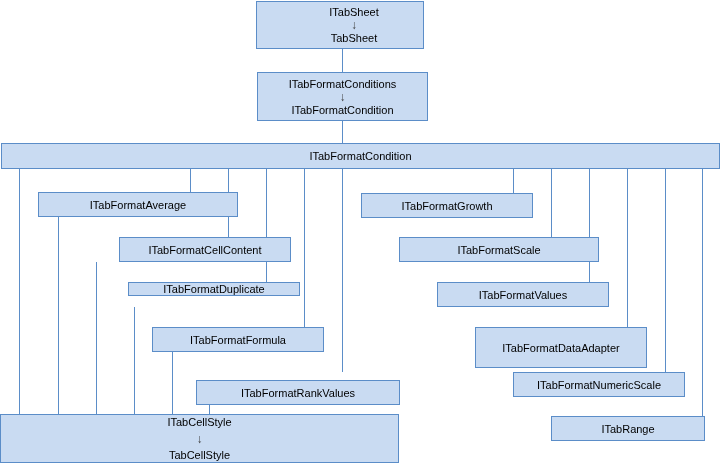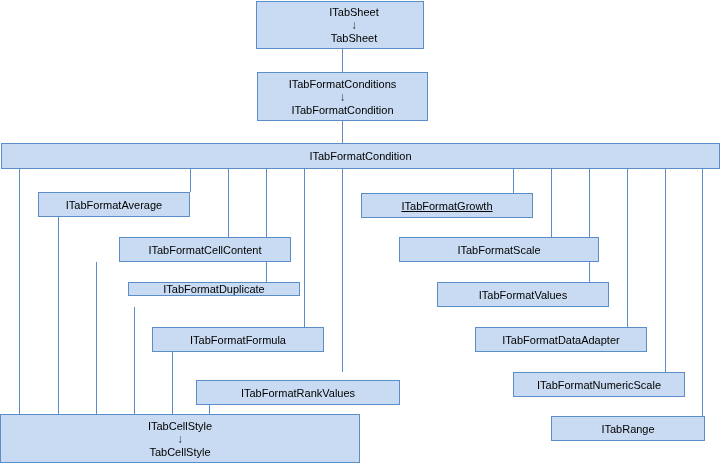--- a/index.html
+++ b/index.html
@@ -82,54 +82,54 @@
   <div class="node node-multi" style="left:257px;top:72px;width:171px;height:49px;">
     <span>ITabFormatConditions</span>
     <span class="arrow">↓</span>
     <span>ITabFormatCondition</span>
   </div>
 
   <div class="node" style="left:1px;top:143px;width:719px;height:26px;">
     <span>ITabFormatCondition</span>
   </div>
 
-  <div class="node" style="left:38px;top:192px;width:152px;height:25px;">
+  <div class="node" style="left:38px;top:192px;width:200px;height:25px;">
     <span>ITabFormatAverage</span>
   </div>
   <div class="node" style="left:76px;top:237px;width:172px;height:25px;margin-left:43px;">
     <span>ITabFormatCellContent</span>
   </div>
   <div class="node" style="left:128px;top:282px;width:172px;height:14px;">
     <span>ITabFormatDuplicate</span>
   </div>
   <div class="node" style="left:152px;top:327px;width:172px;height:25px;">
     <span>ITabFormatFormula</span>
   </div>
   <div class="node" style="left:196px;top:372px;width:204px;height:25px;margin-top:8px;">
     <span>ITabFormatRankValues</span>
   </div>
 
-  <div class="node" style="left:361px;top:193px;width:172px;height:25px;text-decoration:underline;">
+  <div class="node" style="left:361px;top:193px;width:172px;height:25px;">
     <span>ITabFormatGrowth</span>
   </div>
   <div class="node" style="left:399px;top:237px;width:200px;height:25px;">
     <span>ITabFormatScale</span>
   </div>
   <div class="node" style="left:437px;top:282px;width:172px;height:25px;">
     <span>ITabFormatValues</span>
   </div>
-  <div class="node" style="left:475px;top:327px;width:172px;height:25px;">
+  <div class="node" style="left:475px;top:327px;width:172px;height:41px;">
     <span>ITabFormatDataAdapter</span>
   </div>
   <div class="node" style="left:513px;top:372px;width:172px;height:25px;">
     <span>ITabFormatNumericScale</span>
   </div>
   <div class="node" style="left:551px;top:416px;width:154px;height:25px;">
     <span>ITabRange</span>
   </div>
 
-  <div class="node node-multi" style="left:0px;top:414px;width:360px;height:49px;">
+  <div class="node node-multi" style="left:0px;top:414px;width:399px;height:49px;justify-content:space-between;">
     <span>ITabCellStyle</span>
     <span class="arrow">↓</span>
     <span>TabCellStyle</span>
   </div>
 
 </div>
 
 </body></html>

